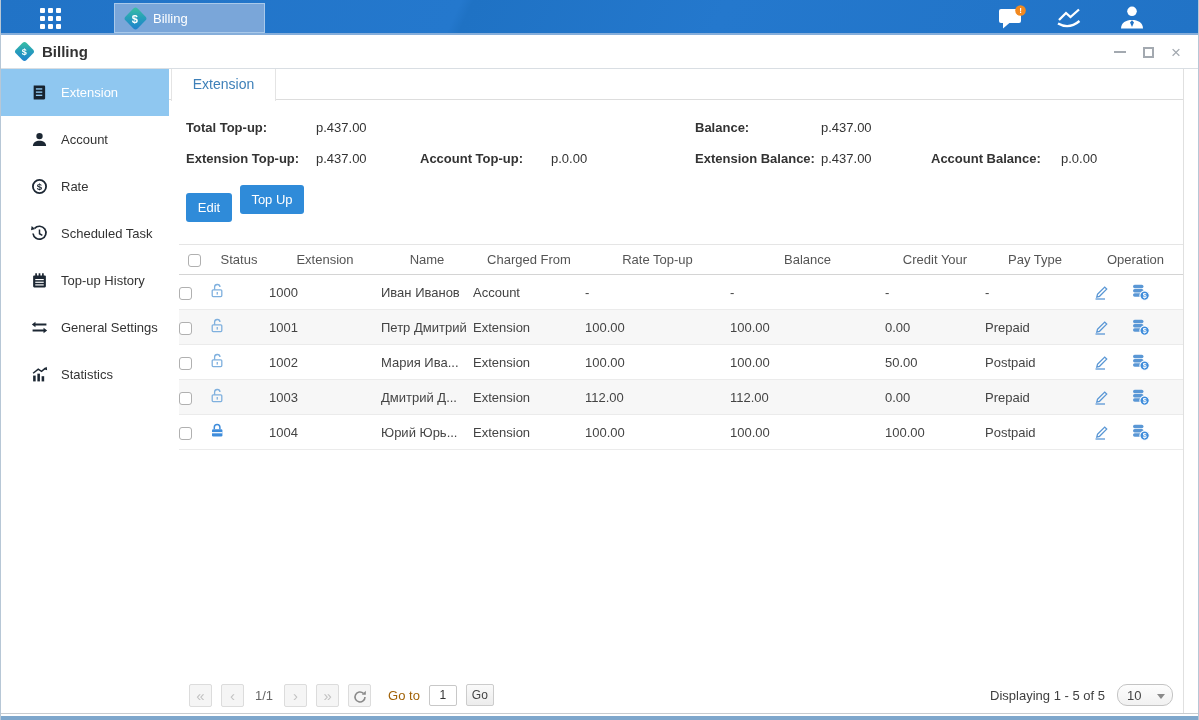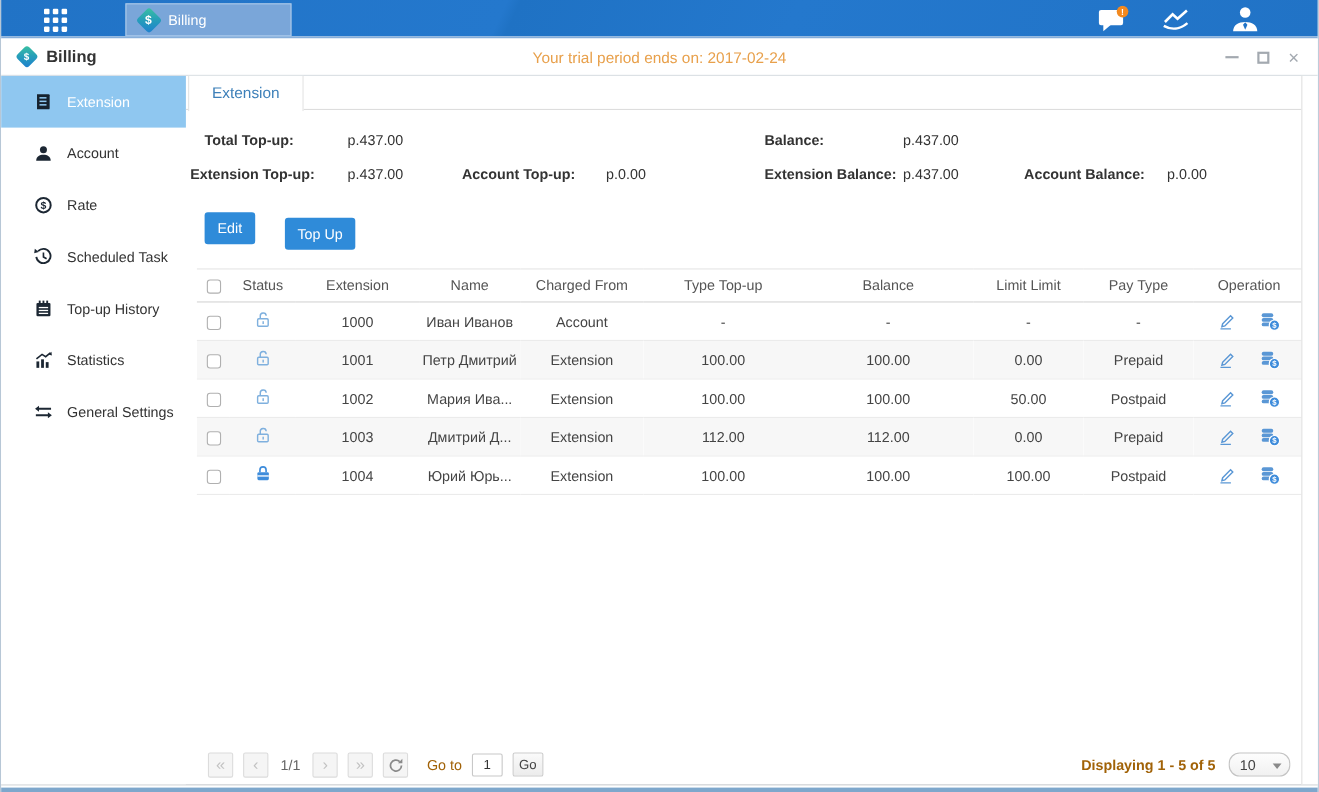--- a/index.html
+++ b/index.html
@@ -61,45 +61,45 @@
   .tab-active { position:absolute; left:2px; top:0; width:105px; height:32px; background:#fff;
     border-left:1px solid #e4e4e4; border-right:1px solid #e4e4e4; z-index:1;
     color:#3e80b9; font-size:14px; text-align:center; line-height:31px; cursor:pointer; }
 
   .stat { position:absolute; font-size:13px; color:#333; white-space:nowrap; }
   .stat.lbl { font-weight:bold; }
 
   .btn { position:absolute; height:29px; background:#2f8bd9; color:#fff; border:none;
     border-radius:3px; font-size:13px; font-family:inherit; cursor:pointer; }
   .btn-edit { left:17px; top:124px; width:46px; }
-  .btn-topup { left:71px; top:129px; width:64px;margin-left:19px; }
+  .btn-topup { left:71px; top:116px; width:64px; }
 
   
   table.grid { position:absolute; left:10px; top:175px; width:1007px; border-collapse:collapse; table-layout:fixed; }
   table.grid th { height:30px; font-weight:normal; color:#555; font-size:13px;
     border-top:1px solid #e5e5e5; border-bottom:1px solid #d4d4d4; text-align:center; }
-  table.grid td { height:35px; text-align:center; border-bottom:1px solid #ebebeb; color:#444; font-size:13px;
+  table.grid td { height:35px; text-align:left; border-bottom:1px solid #ebebeb; color:#444; font-size:13px;
     overflow:hidden; white-space:nowrap;margin-top:15px; }
   table.grid tbody tr:nth-child(even) { background:#f7f7f7; }
   .cb { display:inline-block; width:13px; height:13px; border:1px solid #b0b0b0; border-radius:3px;
     background:#fff; vertical-align:middle; cursor:pointer; }
   .op-cell svg { margin:0 8px; vertical-align:middle; cursor:pointer; }
 
   
   .pager { position:absolute; left:20px; bottom:5px; height:26px; display:flex; align-items:center; gap:9px; }
   .pg-btn { width:23px; height:23px; background:#f5f5f5; border:1px solid #dcdcdc; border-radius:2px;
     color:#c2c2c2; font-size:15px; line-height:21px; text-align:center; cursor:pointer; user-select:none; }
   .pg-ind { color:#666; margin:0 2px; }
   .goto-lbl { color:#a16207; margin-left:8px; }
   .goto-input { width:28px; height:21px; border:1px solid #c8c8c8; border-radius:2px; text-align:center;
     font-size:12px; font-family:inherit; color:#333; }
   .go-btn { width:28px; height:22px; background:linear-gradient(#fafafa,#ececec); border:1px solid #ccc;
     border-radius:2px; font-size:12px; font-family:inherit; color:#444; cursor:pointer; }
   .pager-right { position:absolute; right:25px; bottom:7px; display:flex; align-items:center; gap:12px; }
-  .display-info { color:#a16207;font-weight:bold; }
+  .display-info { color:#404040; }
   .pagesize { position:relative; width:56px; height:22px; border:1px solid #c4c4c4; border-radius:10px;
     background:linear-gradient(#fdfdfd,#f1f1f1); cursor:pointer; display:flex; align-items:center; padding-left:9px; color:#444; }
   .pagesize .caret { position:absolute; right:7px; top:9px; width:0; height:0;
     border-left:4px solid transparent; border-right:4px solid transparent; border-top:5px solid #8a8a8a; }
 </style>
 </head>
 <body>
 
 <div class="topbar">
   <div class="apps-grid">
@@ -142,21 +142,20 @@
       </svg>
     </div>
   </div>
 </div>
 
 <div class="titlebar">
   <span class="diamond">
       <b>$</b>
     </span>
   <span class="win-title">Billing</span>
-  <span class="trial-msg">Your trial period ends on: 2017-02-24</span>
   <span class="win-controls">
     <span class="wc wc-min">
         <i></i>
       </span>
     <span class="wc wc-max">
         <i></i>
       </span>
     <span class="wc wc-close">×</span>
   </span>
 </div>
@@ -202,47 +201,47 @@
           <rect x="7.2" y="1.2" width="1.6" height="3.2" fill="#1c2733"></rect>
           <rect x="10.4" y="1.2" width="1.6" height="3.2" fill="#1c2733"></rect>
         <rect x="4" y="6.6" width="8" height="1.1" fill="#fff"></rect>
           <rect x="4" y="9.1" width="8" height="1.1" fill="#fff"></rect>
           <rect x="4" y="11.6" width="8" height="1.1" fill="#fff"></rect>
       </svg>
       <span>Top-up History</span>
     </div>
     <div class="side-item">
       <svg width="17" height="17" viewBox="0 0 16 16">
+        <path fill="none" stroke="#1c2733" stroke-width="1.7" d="M3.5 5.2h11M1.5 10.8h11"></path>
+        <path fill="#1c2733" d="M4.2 2.6L.8 5.2l3.4 2.6zM11.8 8.2l3.4 2.6-3.4 2.6z"></path>
+      </svg>
+      <span>General Settings</span>
+    </div>
+    <div class="side-item">
+      <svg width="17" height="17" viewBox="0 0 16 16">
         <rect x="2" y="9" width="2.4" height="5.5" fill="#1c2733"></rect>
           <rect x="6" y="7.2" width="2.4" height="7.3" fill="#1c2733"></rect>
           <rect x="10" y="9.6" width="2.4" height="4.9" fill="#1c2733"></rect>
         <path fill="none" stroke="#1c2733" stroke-width="1.4" d="M2 6.8l4.8-3.8 3.1 2 4-3.3"></path>
         <path fill="#1c2733" d="M14.8.8l.4 3.2-3-1z"></path>
       </svg>
       <span>Statistics</span>
     </div>
-    <div class="side-item">
-      <svg width="17" height="17" viewBox="0 0 16 16">
-        <path fill="none" stroke="#1c2733" stroke-width="1.7" d="M3.5 5.2h11M1.5 10.8h11"></path>
-        <path fill="#1c2733" d="M4.2 2.6L.8 5.2l3.4 2.6zM11.8 8.2l3.4 2.6-3.4 2.6z"></path>
-      </svg>
-      <span>General Settings</span>
-    </div>
   </div>
 
   <div class="main">
     <div class="tabstrip">
       <div class="tab-active">Extension</div>
     </div>
 
     <span class="stat lbl" style="left:17px;  top:51px;text-align:center;">Total Top-up:</span>
     <span class="stat" style="left:147px; top:51px;">p.437.00</span>
     <span class="stat lbl" style="left:526px; top:51px;">Balance:</span>
     <span class="stat" style="left:652px; top:51px;">p.437.00</span>
-    <span class="stat lbl" style="left:4px;  top:82px;">Extension Top-up:</span>
+    <span class="stat lbl" style="left:17px;  top:82px;">Extension Top-up:</span>
     <span class="stat" style="left:147px; top:82px;">p.437.00</span>
     <span class="stat lbl" style="left:251px; top:82px;">Account Top-up:</span>
     <span class="stat" style="left:382px; top:82px;">p.0.00</span>
     <span class="stat lbl" style="left:526px; top:82px;">Extension Balance:</span>
     <span class="stat" style="left:652px; top:82px;">p.437.00</span>
     <span class="stat lbl" style="left:762px; top:82px;">Account Balance:</span>
     <span class="stat" style="left:892px; top:82px;">p.0.00</span>
 
     <button class="btn btn-edit">Edit</button>
     <button class="btn btn-topup">Top Up</button>
@@ -260,23 +259,23 @@
         <col style="width:100px">
           <col style="width:101px">
       </colgroup>
       <thead>
         <tr>
           <th><span class="cb"></span></th>
           <th>Status</th>
           <th>Extension</th>
           <th>Name</th>
           <th>Charged From</th>
-          <th>Type Top-up</th>
+          <th>Rate Top-up</th>
           <th>Balance</th>
-          <th>Limit Limit</th>
+          <th>Credit Your</th>
           <th>Pay Type</th>
           <th>Operation</th>
         </tr>
       </thead>
       <tbody>
   <tr>
     <td><span class="cb"></span></td>
     <td>
       <svg class="lock-open" width="17" height="17" viewBox="0 0 17 17">
         <rect x="3.2" y="7.8" width="9.6" height="6.8" rx="1" fill="none" stroke="#7fb0de" stroke-width="1.3"></rect>

